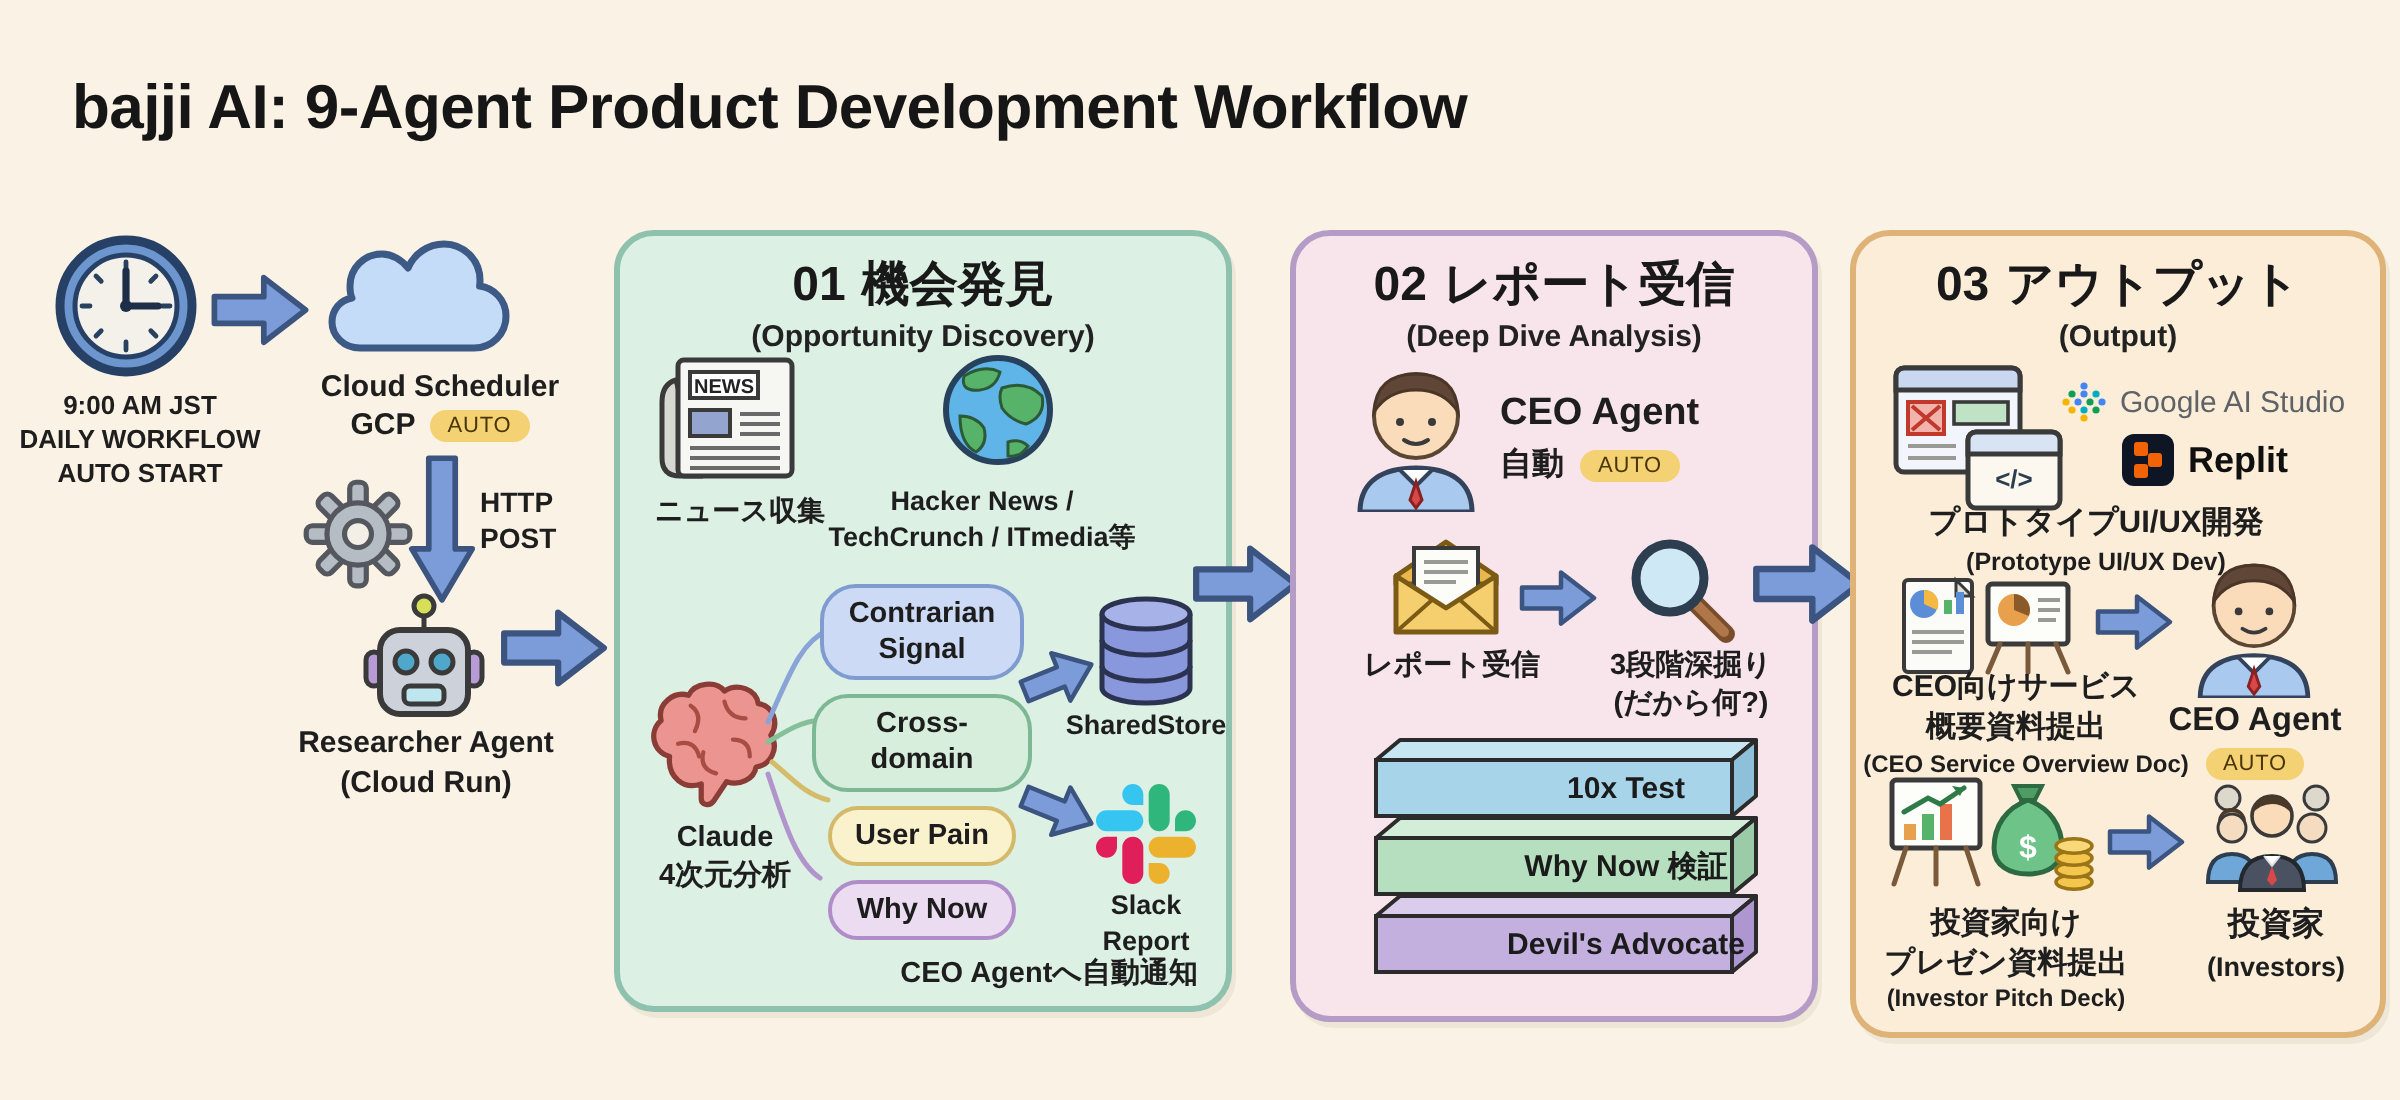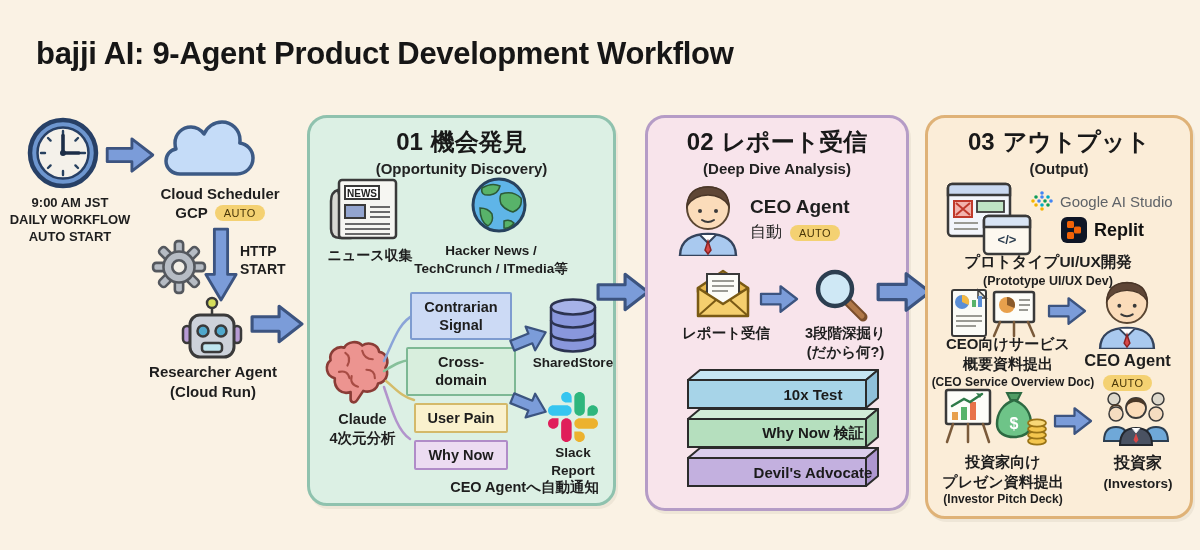--- a/index.html
+++ b/index.html
@@ -28,21 +28,21 @@
     box-shadow:2px 3px 0 rgba(90,80,60,.07);
   }
   #panel1{left:307px;top:115px;width:303px;height:385px;background:var(--panel1-bg);border-color:var(--panel1-border);}
   #panel2{left:645px;top:115px;width:258px;height:390px;background:var(--panel2-bg);border-color:var(--panel2-border);}
   #panel3{left:925px;top:115px;width:262px;height:398px;background:var(--panel3-bg);border-color:var(--panel3-border);}
   .panel-h{position:absolute;top:8px;left:0;right:0;text-align:center;font-size:24px;font-weight:800;color:#191919;}
   .panel-h .num{margin-right:8px;}
   .panel-sub{position:absolute;top:42px;left:0;right:0;text-align:center;font-size:15px;font-weight:bold;color:#222;}
   #pills{position:absolute;left:96px;top:174px;width:110px;display:flex;flex-direction:column;gap:7px;align-items:center;}
   .pill{
-    border:2.5px solid;border-radius:2px;padding:4px 12px;
+    border:2.5px solid;border-radius:18px;padding:4px 12px;
     font-weight:bold;font-size:14.5px;text-align:center;white-space:pre-line;
     line-height:1.25;color:#1d1d1d;background:#fff;
   }
   #tests{position:absolute;left:36px;top:250px;}
   .bar3d{position:relative;width:196px;height:42px;margin-bottom:-3px;}
   .bar3d-label{
     position:absolute;left:4px;top:12px;width:178px;height:28px;
     display:flex;align-items:center;justify-content:center;
     font-weight:bold;font-size:15px;color:#1b1b1b;margin-left:36px;
   }
@@ -100,21 +100,21 @@
       <rect x="24" y="3" width="8" height="50" rx="3" transform="rotate(90 28 28)"></rect>
       <rect x="24" y="3" width="8" height="50" rx="3" transform="rotate(135 28 28)"></rect>
       <circle cx="28" cy="28" r="15"></circle>
     </g>
     <circle cx="28" cy="28" r="6.5" fill="#F3EFE6" stroke="#54585E" stroke-width="2.5"></circle>
   </svg>
   <svg class="abs" style="left:204px;top:226px" width="34" height="78" viewBox="0 0 36 80">
     <polygon points="11,2 25,2 25,50 34,50 18,77 2,50 11,50" fill="var(--arrow-fill)" stroke="var(--arrow-stroke)" stroke-width="3" stroke-linejoin="round"></polygon>
   </svg>
   <div class="lbl" style="left:240px;top:242px;width:60px;font-size:14px;text-align:left">HTTP
-START</div>
+POST</div>
 
   <svg class="abs" style="left:180px;top:296px" width="64" height="66" viewBox="0 0 64 66">
     <line x1="32" y1="10" x2="32" y2="19" stroke="#3A3A3A" stroke-width="2.5"></line>
     <circle cx="32" cy="7" r="5" fill="#D6DE5A" stroke="#3A3A3A" stroke-width="2.5"></circle>
     <rect x="3" y="30" width="8" height="17" rx="4" fill="#B79BD4" stroke="#3A3A3A" stroke-width="2.5"></rect>
     <rect x="53" y="30" width="8" height="17" rx="4" fill="#B79BD4" stroke="#3A3A3A" stroke-width="2.5"></rect>
     <rect x="10" y="19" width="44" height="42" rx="10" fill="#CDD2DA" stroke="#3A3A3A" stroke-width="3"></rect>
     <circle cx="23" cy="35" r="5.5" fill="#4FA8CC" stroke="#3A3A3A" stroke-width="2.5"></circle>
     <circle cx="41" cy="35" r="5.5" fill="#4FA8CC" stroke="#3A3A3A" stroke-width="2.5"></circle>
     <rect x="22" y="47" width="20" height="9" rx="3" fill="#BFE6EF" stroke="#3A3A3A" stroke-width="2.5"></rect>
@@ -230,21 +230,21 @@
       <path d="M24 57 l8 8 8 -8" fill="#FFFFFF" stroke="#34435C" stroke-width="2"></path>
       <path d="M32 63 l-3 9 3 4 3 -4 z" fill="#D84848" stroke="#8A2222" stroke-width="1.5"></path>
       <circle cx="32" cy="30" r="21" fill="#FBDCBA" stroke="#5A4632" stroke-width="2"></circle>
       <path d="M11 28 q1 -19 21 -19 q20 0 21 19 q-7 -11 -21 -11 q-14 0 -21 11 z" fill="#5F4636" stroke="#4A3628" stroke-width="1.5"></path>
       <circle cx="24" cy="33" r="2" fill="#3A3A3A"></circle>
         <circle cx="40" cy="33" r="2" fill="#3A3A3A"></circle>
       <path d="M26 42 q6 4 12 0" stroke="#3A3A3A" stroke-width="2" fill="none" stroke-linecap="round"></path>
     </svg>
     <div class="lbl" style="left:102px;top:76px;width:130px;font-size:19px;text-align:left">CEO Agent</div>
     <div class="abs" style="left:102px;top:104px;display:flex;align-items:center;gap:8px">
-      <span style="font-weight:normal;font-size:16px;color:#1e1e1e">自動</span>
+      <span style="font-weight:bold;font-size:16px;color:#1e1e1e">自動</span>
       <span class="badge">AUTO</span>
     </div>
 
     <svg class="abs" style="left:46px;top:148px" width="58" height="56" viewBox="0 0 58 56">
       <path d="M4 22 L29 5 L54 22 L54 26 L4 26 Z" fill="#E8B84F" stroke="#7A5A14" stroke-width="2.5" stroke-linejoin="round"></path>
       <rect x="13" y="8" width="32" height="30" fill="#FCFCF8" stroke="#3A3A3A" stroke-width="2"></rect>
       <g stroke="#9A9A94" stroke-width="2">
         <line x1="18" y1="15" x2="40" y2="15"></line>
           <line x1="18" y1="20" x2="40" y2="20"></line>
           <line x1="18" y1="25" x2="34" y2="25"></line>

